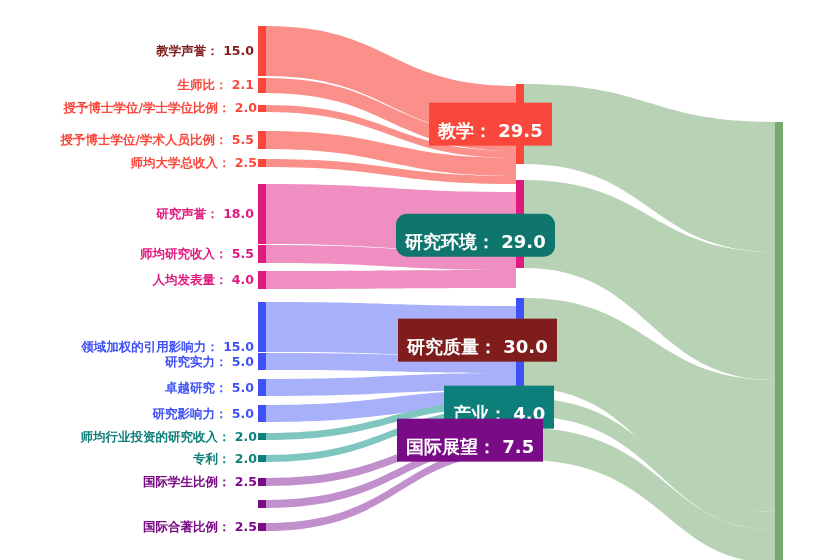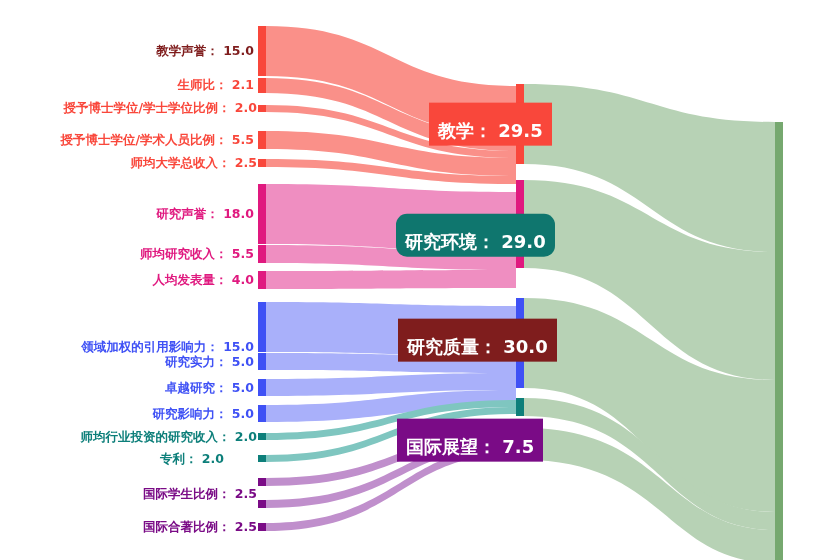--- a/index.html
+++ b/index.html
@@ -139,24 +139,25 @@
   <div class="src-label" style="right:576px; top:214px; color:#e0197f;">研究声誉： 18.0</div>
   <div class="src-label" style="right:576px; top:254px; color:#e0197f;">师均研究收入： 5.5</div>
   <div class="src-label" style="right:576px; top:280px; color:#e0197f;">人均发表量： 4.0</div>
 
   <div class="src-label" style="right:576px; top:327px; color:#3f51f5;margin-top:20px;">领域加权的引用影响力： 15.0</div>
   <div class="src-label" style="right:576px; top:362px; color:#3f51f5;">研究实力： 5.0</div>
   <div class="src-label" style="right:576px; top:388px; color:#3f51f5;">卓越研究： 5.0</div>
   <div class="src-label" style="right:576px; top:414px; color:#3f51f5;">研究影响力： 5.0</div>
 
   <div class="src-label" style="right:573px; top:437px; color:#0d7f7a;">师均行业投资的研究收入： 2.0</div>
-  <div class="src-label" style="right:606px; top:459px; color:#0d7f7a;">专利： 2.0</div>
+  <div class="src-label" style="right:573px; top:459px; color:#0d7f7a;">专利： 2.0</div>
 
-  <div class="src-label" style="right:573px; top:494px; color:#7a0b86;padding-left:32px;">国际学生比例： 2.5</div>
+  <div class="src-label" style="right:573px; top:482px; color:#7a0b86;padding-left:32px;">国际学生比例： 2.5</div>
   <div class="src-label" style="right:573px; top:527px; color:#7a0b86;">国际合著比例： 2.5</div>
 
   <div class="node-chip" style="left:429px; top:124px; background:#f9473b;">教学： 29.5</div>
   <div class="node-chip" style="left:396px; top:235px; background:#0f766e;border-radius:11px;">研究环境： 29.0</div>
   <div class="node-chip" style="left:398px; top:340px; background:#7f1d1d;">研究质量： 30.0</div>
+  <div class="node-chip" style="left:444px; top:407px; background:#0d7f7a;">产业： 4.0</div>
   <div class="node-chip" style="left:397px; top:440px; background:#7a0b86;">国际展望： 7.5</div>
 
 
 </div>
 
 </body></html>

